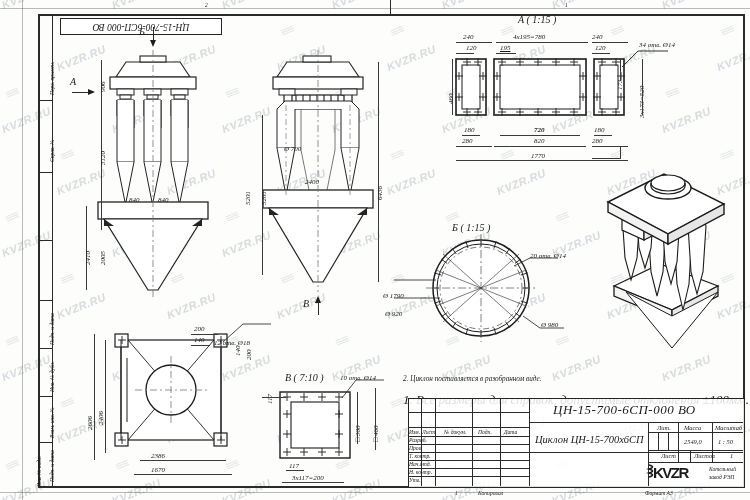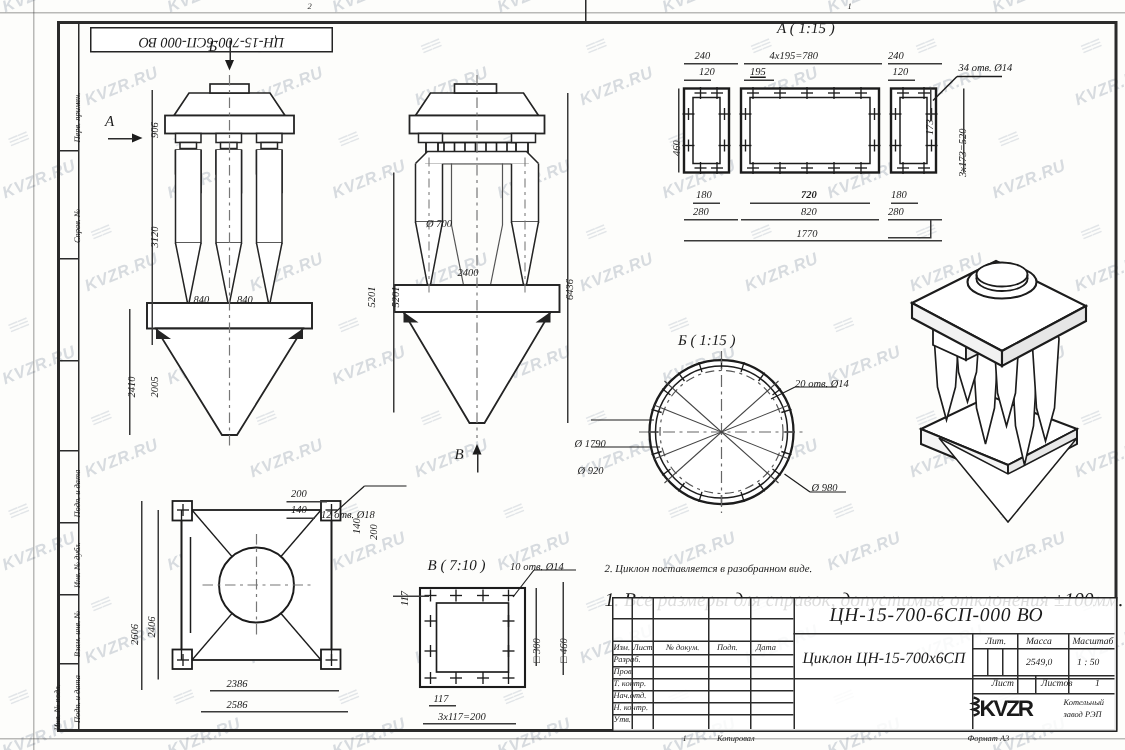--- a/index.html
+++ b/index.html
@@ -571,21 +571,21 @@
       <line x1="32" y1="28" x2="32" y2="92" stroke="#1c1c1c" stroke-width="1"></line>
     </svg>
 
     <div class="txt d" style="left:194px;top:325px;">200</div>
     <div class="txt d" style="left:194px;top:336px;">140</div>
     <div class="txt d rot90" style="left:234px;top:356px;">140</div>
     <div class="txt d rot90" style="left:245px;top:360px;">200</div>
     <div class="txt d rot90" style="left:86px;top:430px;">2606</div>
     <div class="txt d rot90" style="left:97px;top:425px;">2406</div>
     <div class="txt d" style="left:151px;top:452px;">2386</div>
-    <div class="txt d" style="left:151px;top:466px;">2586</div>
+    <div class="txt d" style="left:151px;top:466px;">1670</div>
     <div class="txt d" style="left:214px;top:339px;">12 отв. Ø18</div>
 
     <div class="ln h thin" style="left:191px;top:334px;width:27px;"></div>
     <div class="ln h thin" style="left:191px;top:345px;width:19px;"></div>
     <div class="ln h thin" style="left:140px;top:460px;width:86px;"></div>
     <div class="ln h thin" style="left:134px;top:474px;width:98px;"></div>
     <div class="ln v thin" style="left:94px;top:334px;height:126px;"></div>
     <div class="ln v thin" style="left:105px;top:340px;height:113px;"></div>
   </div>
 

